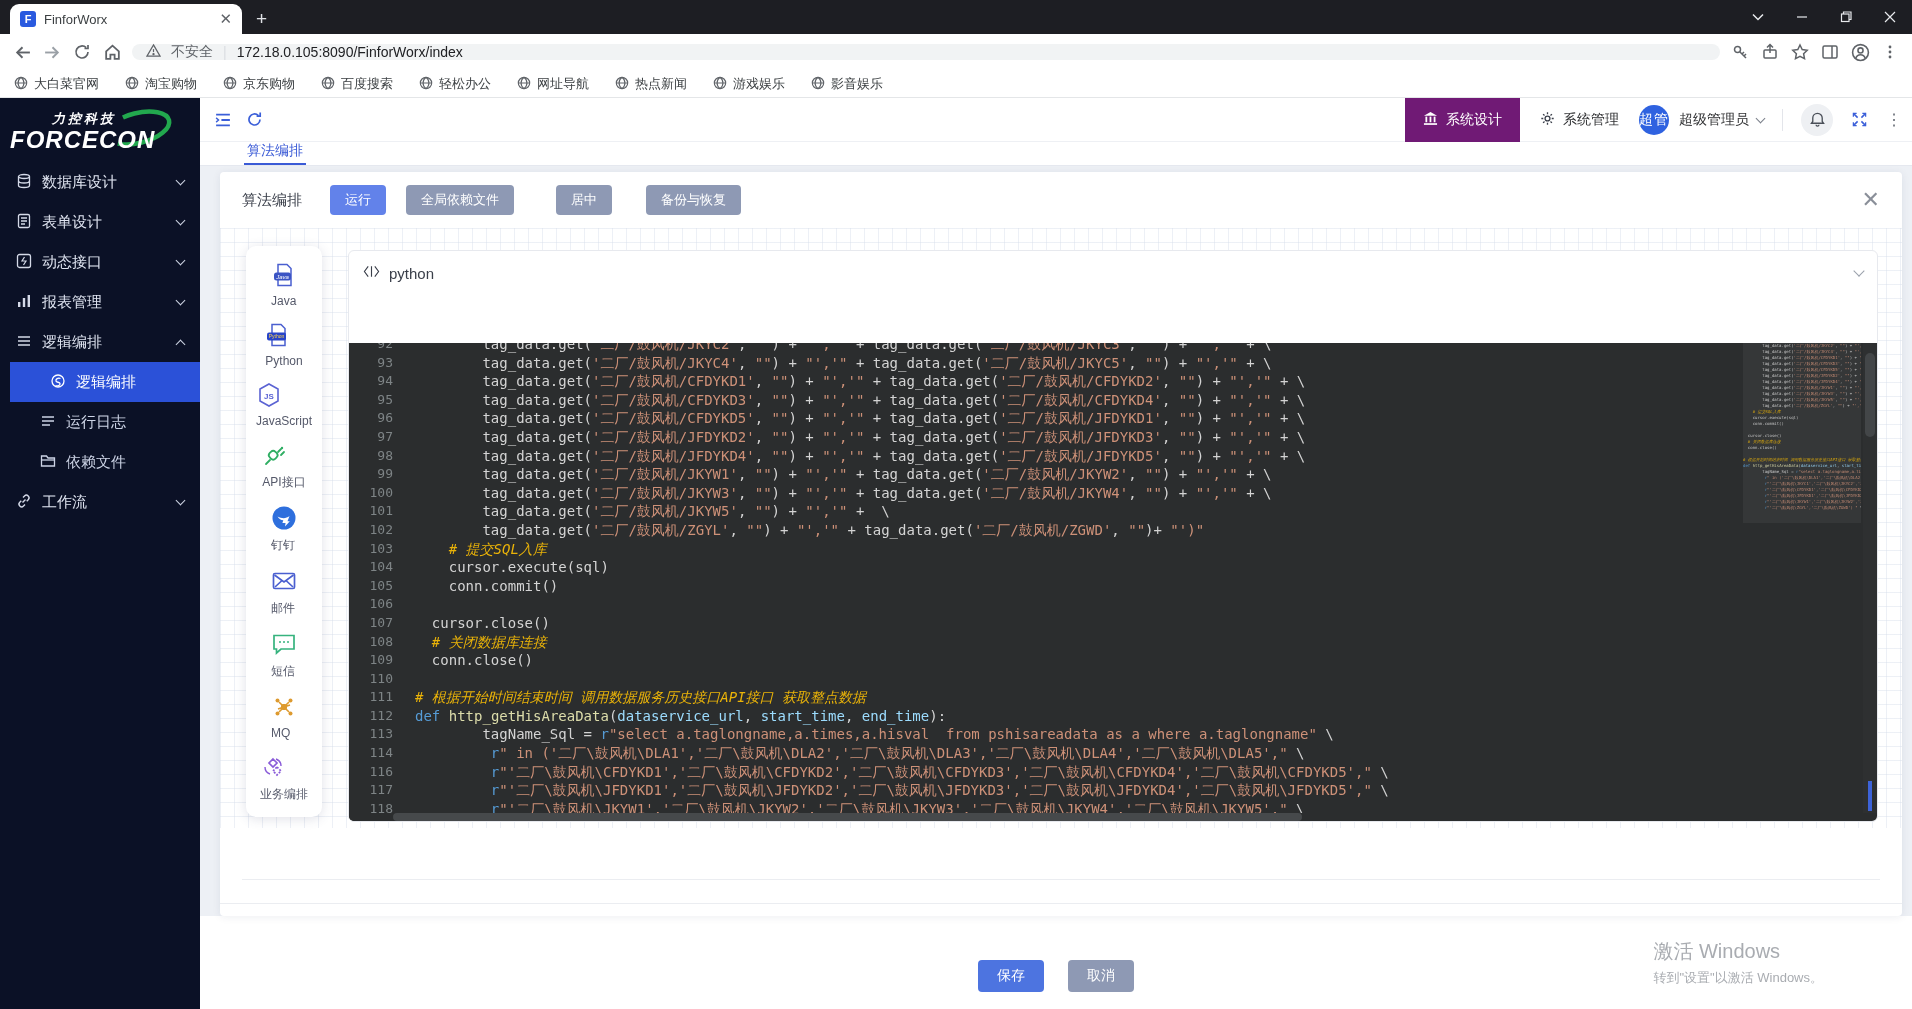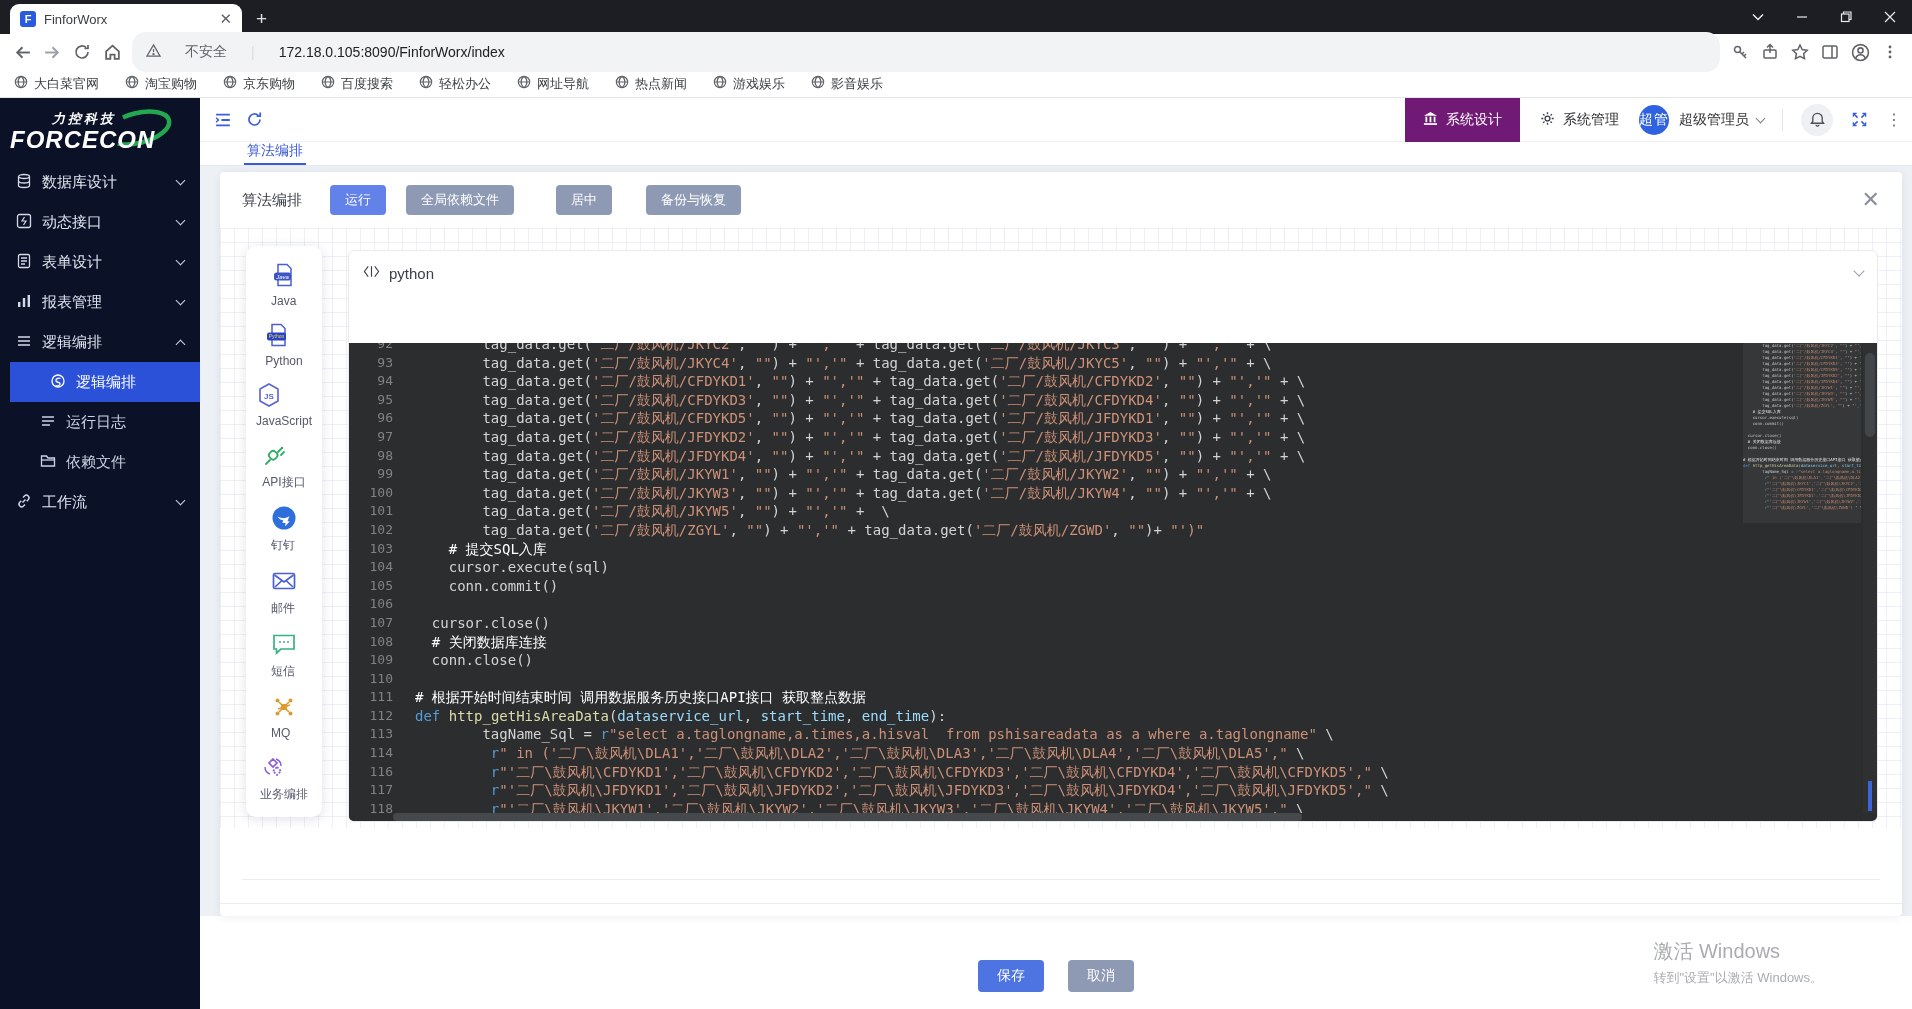--- a/index.html
+++ b/index.html
@@ -13,27 +13,27 @@
          display:flex; align-items:center; padding:0 10px; gap:8px; font-size:13px; color:#3c4043; }
   .favicon { width:16px; height:16px; border-radius:3px; background:#2a5adf; color:#fff; font-size:11px;
              font-weight:bold; display:flex; align-items:center; justify-content:center; flex-shrink:0; }
   .tab-title { flex:1; overflow:hidden; white-space:nowrap; }
   .tab-close { color:#5f6368; font-size:15px; }
   .newtab { color:#dfe1e5; font-size:19px; margin:0 0 4px 14px; }
   .win-controls { margin-left:auto; display:flex; align-items:center; height:34px; gap:0; }
   .win-btn { width:44px; height:34px; display:flex; align-items:center; justify-content:center; color:#e8eaed; font-size:12px; }
   .toolbar { height:36px; background:#fff; display:flex; align-items:center; padding:0 12px; gap:10px; }
   .nav-ic { width:20px; height:20px; display:flex; align-items:center; justify-content:center; }
-  .addressbar { flex:1; height:40px; background:#f1f3f4; border-radius:14px; display:flex; align-items:center;
-                padding:0 14px; gap:24px; font-size:14px; color:#202124; }
+  .addressbar { flex:1; height:16px; background:#f1f3f4; border-radius:14px; display:flex; align-items:center;
+                padding:0 14px; gap:10px; font-size:14px; color:#202124; }
   .addr-sep { color:#dadce0; }
   .sec-label { color:#5f6368; }
   .bookmarks { height:28px; background:#fff; border-bottom:1px solid #e4e6e8; display:flex; align-items:center;
                padding:0 14px; gap:26px; font-size:13px; color:#3c4043; }
-  .bm { display:flex; align-items:flex-start; gap:6px; }
+  .bm { display:flex; align-items:flex-end; gap:6px; }
 
   
   .app { display:flex; height:911px; }
   .sidebar { width:200px; background:#0b1126; flex-shrink:0; color:#dfe4f0; }
   .logo { height:64px; position:relative; padding-top:6px; }
   .logo-cn { font-size:13px; font-weight:bold; font-style:italic; fill:#fff; letter-spacing:3px; }
   .logo-en { font-size:24px; font-weight:bold; font-style:italic; fill:#fff; letter-spacing:1px; }
   .side-item { height:40px; display:flex; align-items:center; padding:0 16px; font-size:15px; gap:10px; cursor:pointer; }
   .side-sub { height:40px; display:flex; align-items:center; padding-left:40px; font-size:15px; gap:10px; color:#cdd4e6; cursor:pointer; }
   .side-sub.active { background:#2b51d8; color:#fff; margin-left:10px; }
@@ -84,21 +84,21 @@
   .editor-card { position:absolute; left:128px; top:22px; right:24px; height:572px; border:1px solid #e7e9ee;
                  border-radius:6px; background:#fff; display:flex; flex-direction:column; overflow:hidden; }
   .editor-head { height:44px; display:flex; align-items:center; padding:0 14px; gap:9px; font-size:15px; color:#3a3f4a; }
   .ed-chev { margin-left:auto; width:8px; height:8px; border-right:1.5px solid #9aa0ab; border-bottom:1.5px solid #9aa0ab; transform:rotate(45deg); margin-top:-4px; }
   .editor-body { flex:1; background:#2b2d2e; position:relative; overflow:hidden;
                  font-family:"DejaVu Sans Mono", monospace; font-size:14px; color:#d4d4d4;margin-top:48px; }
   .code-scroll { position:absolute; top:-8px; left:0; right:150px; }
   .crow { display:flex; height:18.6px; line-height:18.6px; white-space:pre; }
   .ln { width:44px; text-align:right; color:#7e8486; flex-shrink:0; font-size:13px; }
   .ct { margin-left:22px; }
-  .tk-s { color:#ce9178; } .tk-c { color:#ffffff; } .tk-k { color:#569cd6; }
+  .tk-s { color:#ce9178; } .tk-c { color:#eab308;font-style:italic; } .tk-k { color:#569cd6; }
   .tk-f { color:#dcdcaa; } .tk-v { color:#9cdcfe; }
   .minimap { position:absolute; top:0; right:16px; width:118px; bottom:8px; overflow:hidden;
              font-size:4px; line-height:6px; opacity:.9; }
   .mrow { white-space:pre; height:6px; }
   .mm-view { position:absolute; top:0; right:16px; width:118px; height:180px; background:rgba(255,255,255,.05); }
   .vscroll { position:absolute; top:0; right:0; width:14px; bottom:8px; background:#2e3031; }
   .vthumb { position:absolute; top:10px; left:2px; width:10px; height:84px; background:#434648; border-radius:5px; }
   .vthumb2 { position:absolute; top:438px; left:5px; width:4px; height:30px; background:#3d63d8; }
   .hscroll { position:absolute; left:0; right:150px; bottom:0; height:8px; background:#2b2d2e; }
   .hthumb { height:8px; width:66%; margin-left:44px; background:#46494b; border-radius:4px; }
@@ -303,32 +303,32 @@
             <span><svg width="16" height="16" viewBox="0 0 16 16" fill="none" stroke="#d5dae8" stroke-width="1.3">
                 <ellipse cx="8" cy="3.5" rx="5.5" ry="2"></ellipse>
                 <path d="M2.5 3.5v9c0 1.1 2.5 2 5.5 2s5.5-.9 5.5-2v-9"></path>
                 <path d="M2.5 8c0 1.1 2.5 2 5.5 2s5.5-.9 5.5-2"></path>
               </svg></span>
             <span>数据库设计</span>
             <span class="chev"></span>
           </div>
           <div class="side-item">
             <span><svg width="16" height="16" viewBox="0 0 16 16" fill="none" stroke="#d5dae8" stroke-width="1.3">
+                <rect x="2.5" y="1.5" width="11" height="13" rx="1.5"></rect>
+                <path d="M5 5h6M5 8h6M5 11h4"></path>
+              </svg></span>
+            <span>表单设计</span>
+            <span class="chev"></span>
+          </div>
+          <div class="side-item">
+            <span><svg width="16" height="16" viewBox="0 0 16 16" fill="none" stroke="#d5dae8" stroke-width="1.3">
                 <rect x="1.5" y="1.5" width="13" height="13" rx="2"></rect>
                 <path d="M8.5 4L6 8h4l-2.5 4" stroke-width="1.2"></path>
               </svg></span>
             <span>动态接口</span>
-            <span class="chev"></span>
-          </div>
-          <div class="side-item">
-            <span><svg width="16" height="16" viewBox="0 0 16 16" fill="none" stroke="#d5dae8" stroke-width="1.3">
-                <rect x="2.5" y="1.5" width="11" height="13" rx="1.5"></rect>
-                <path d="M5 5h6M5 8h6M5 11h4"></path>
-              </svg></span>
-            <span>表单设计</span>
             <span class="chev"></span>
           </div>
           <div class="side-item">
             <span><svg width="16" height="16" viewBox="0 0 16 16" fill="#d5dae8">
                 <rect x="2" y="9" width="2.4" height="5"></rect>
                 <rect x="6.8" y="5" width="2.4" height="9"></rect>
                 <rect x="11.6" y="2" width="2.4" height="12"></rect>
               </svg></span>
             <span>报表管理</span>
             <span class="chev"></span>

